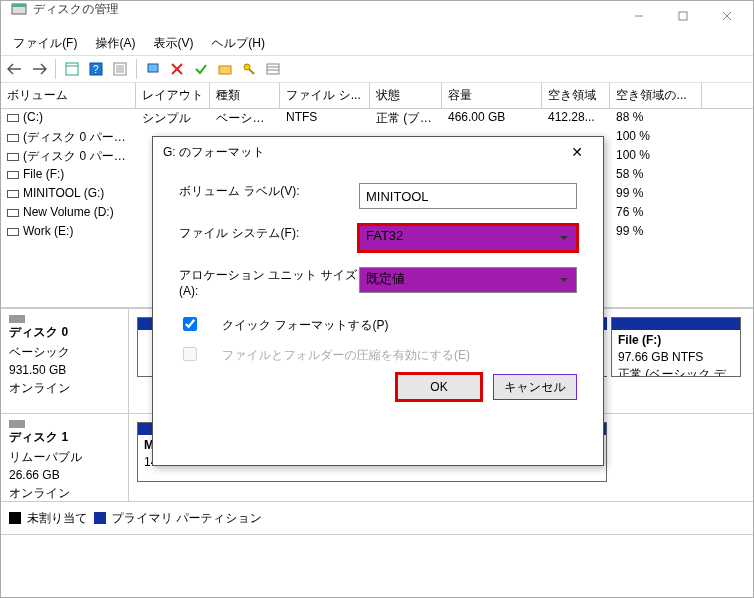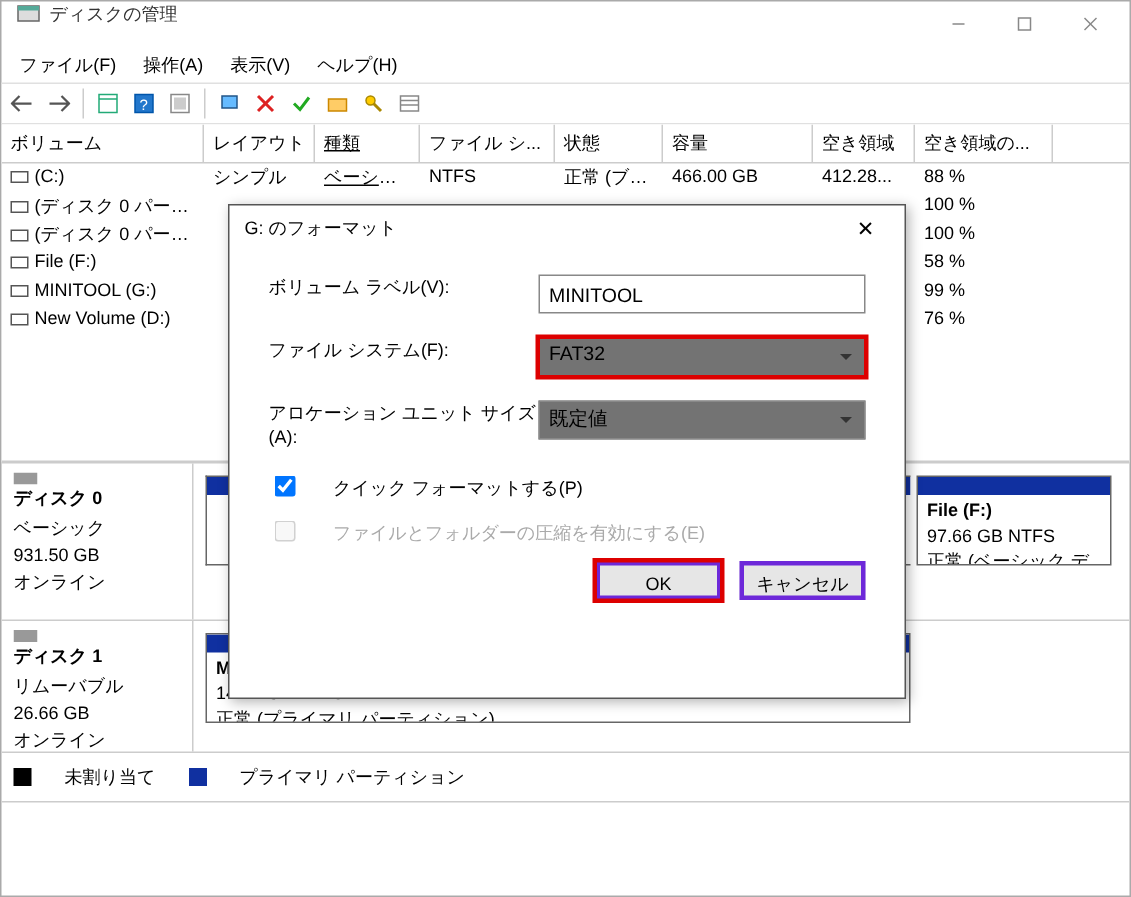--- a/index.html
+++ b/index.html
@@ -13,49 +13,49 @@
   .menuitem { padding:2px 8px; font-size:12px; }
   .toolbar { height:28px; border-top:1px solid #e0e0e0; border-bottom:1px solid #e0e0e0; display:flex; align-items:center; padding:0 4px; gap:4px; background:#fff; }
   .tbtn { width:20px; height:20px; display:flex; align-items:center; justify-content:center; }
   .tsep { width:1px; height:20px; background:#ccc; margin:0 2px; }
   .grid { border-bottom:1px solid #ccc; height:225px; background:#fff; overflow:hidden; }
   .gridhead { display:flex; background:#fff; border-bottom:1px solid #ccc; height:26px; }
   .gh { border-right:1px solid #ccc; padding:4px 6px; font-size:12px; overflow:hidden; white-space:nowrap; }
   .gridbody .row { display:flex; height:19px; font-size:12px; }
   .cell { padding:1px 6px; overflow:hidden; white-space:nowrap; text-overflow:ellipsis; }
   .volicon { width:12px; height:8px; display:inline-block; border:1px solid #555; margin-right:4px; position:relative; top:1px; background:#fff; }
-  .c0{width:135px;} .c1{width:74px;} .c2{width:70px;text-decoration:underline;} .c3{width:90px;} .c4{width:72px;} .c5{width:100px;} .c6{width:68px;} .c7{width:92px;}
+  .c0{width:135px;} .c1{width:74px;} .c2{width:70px;} .c3{width:90px;} .c4{width:72px;} .c5{width:100px;} .c6{width:68px;} .c7{width:92px;}
   .diskarea { }
   .diskrow { display:flex; border-top:1px solid #ccc; height:105px; }
   .diskinfo { width:128px; border-right:1px solid #ccc; padding:6px 8px; font-size:12px; line-height:1.5; }
   .diskinfo .dtitle { font-weight:bold; margin-bottom:2px; }
   .diskgraph { flex:1; padding:8px; position:relative; overflow:hidden; }
   .partbox { border:1px solid #666; height:60px; background:#fff; font-size:12px; line-height:1.4; overflow:hidden; }
   .partbox .hdr { height:12px; background:#1030a0; }
   .partbox .ptxt { padding:2px 6px; }
   .partbox .pname { font-weight:bold; }
-  .legend { height:22px; border-top:1px solid #ccc; display:flex; align-items:center; padding:16px 8px; font-size:12px; gap:22px; }
+  .legend { height:22px; border-top:1px solid #ccc; display:flex; align-items:center; padding:16px 8px; font-size:12px; gap:6px; }
   .lbox { width:12px; height:12px; display:inline-block; }
   .statusbar { height:20px; border-top:1px solid #ccc; }
   
   .modal { position:absolute; left:151px; top:135px; width:452px; height:330px; background:#fff; border:1px solid #555; box-shadow:2px 2px 8px rgba(0,0,0,0.3); }
   .modal .mtitle { height:30px; display:flex; align-items:center; padding:0 10px; font-size:12px; }
   .modal .mclose { margin-left:auto; width:32px; text-align:center; font-size:14px; }
   .modal .mbody { padding:16px 26px 0 26px; }
   .frow { display:flex; align-items:flex-start; margin-bottom:16px; }
   .flabel { width:180px; font-size:12px; }
   .ftext { flex:1; height:26px; border:1px solid #888; padding:2px 6px; font-size:13px; }
-  .fselect { flex:1; height:26px; border:1px solid #888; background:#737373; padding:2px 6px; font-size:13px; position:relative; }
+  .fselect { flex:1; height:26px; border:1px solid #888; background:#a21caf; padding:2px 6px; font-size:13px; position:relative; }
   .fselect::after { content:""; position:absolute; right:8px; top:10px; border:4px solid transparent; border-top-color:#333; }
   .highlight { outline:3px solid #d00; outline-offset:-1px; }
   .fcheck { display:flex; align-items:flex-end; gap:22px; font-size:12px; margin-bottom:10px; }
   .fcheck input { width:14px; height:14px; }
   .fcheck.disabled { color:#aaa; }
   .mbuttons { display:flex; justify-content:flex-end; gap:12px; padding:0 26px; margin-top:10px; }
-  .mbtn { width:84px; height:26px; border:3px solid #6d28d9; background:#e6e6e6; font-size:12px; text-align:center; line-height:24px; }
+  .mbtn { width:84px; height:26px; border:1px solid #6d28d9; background:#e6e6e6; font-size:12px; text-align:center; line-height:24px; }
   svg { display:block; }
 </style>
 </head>
 <body>
 
 <div class="titlebar">
   <span class="icon">
     <svg width="16" height="16">
         <rect x="1" y="3" width="14" height="10" fill="#ddd" stroke="#666"></rect>
         <rect x="1" y="3" width="14" height="3" fill="#5a9"></rect>
@@ -222,20 +222,21 @@
         <div class="cell c0"><span class="volicon"></span>New Volume (D:)</div>
         <div class="cell c1"></div>
         <div class="cell c2"></div>
         <div class="cell c3"></div>
         <div class="cell c4"></div>
         <div class="cell c5"></div>
         <div class="cell c6"></div>
         <div class="cell c7">76 %</div>
       </div>
       <div class="row">
+        <div class="cell c0"><span class="volicon"></span>Work (E:)</div>
         <div class="cell c1"></div>
         <div class="cell c2"></div>
         <div class="cell c3"></div>
         <div class="cell c4"></div>
         <div class="cell c5"></div>
         <div class="cell c6"></div>
         <div class="cell c7">99 %</div>
       </div>
     </div>
 </div>
@@ -280,21 +281,20 @@
       <div>リムーバブル</div>
       <div>26.66 GB</div>
       <div>オンライン</div>
     </div>
     <div class="diskgraph">
       <div class="partbox" style="width:470px;">
         <div class="hdr"></div>
         <div class="ptxt">
           <div class="pname">MINITOOL  (G:)</div>
           <div>14.42 GB NTFS</div>
-          <div>正常 (プライマリ パーティション)</div>
         </div>
       </div>
     </div>
   </div>
 </div>
 
 <div class="legend">
   <span class="lbox" style="background:#000;"></span>
   <span>未割り当て</span>
   <span class="lbox" style="background:#1030a0;"></span>

